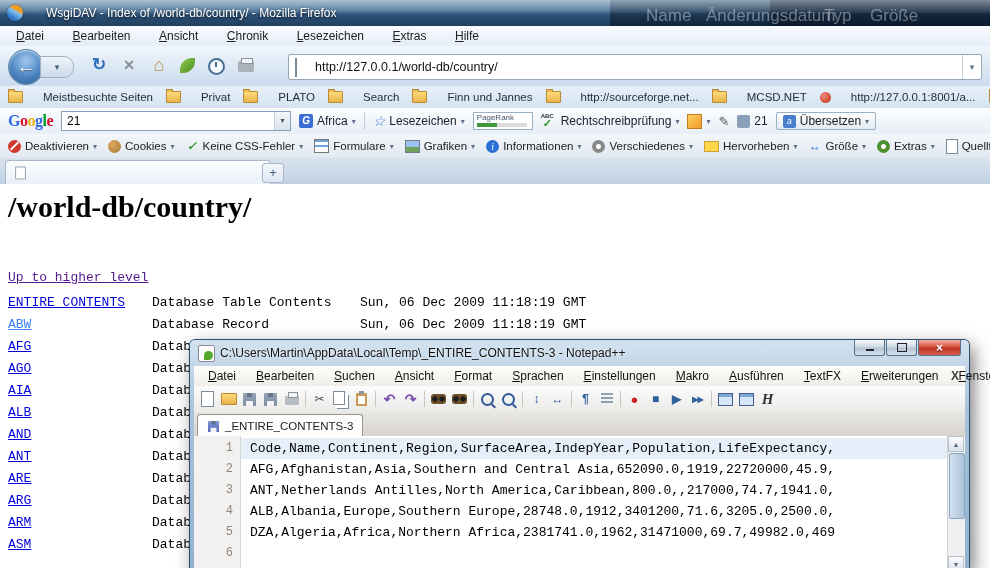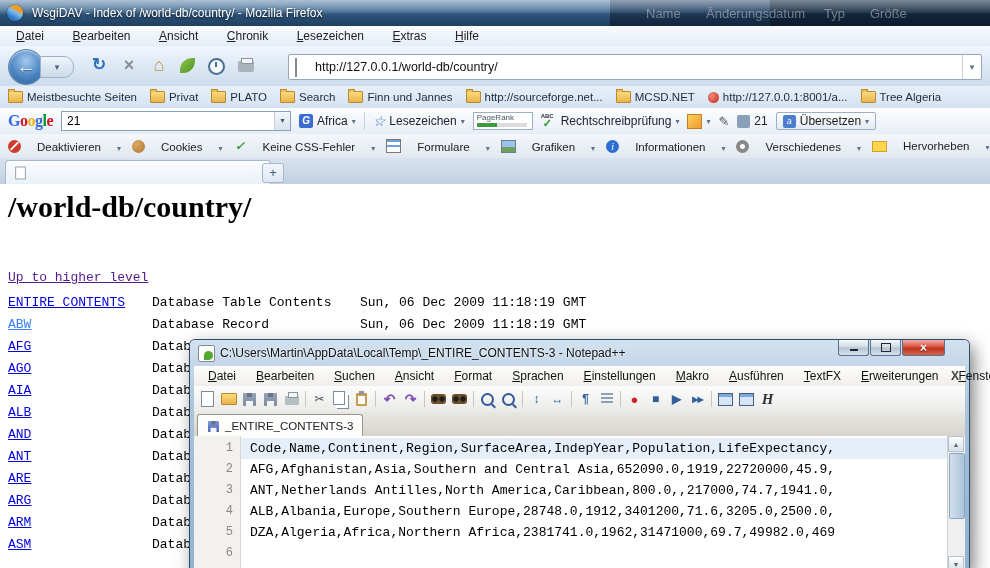--- a/index.html
+++ b/index.html
@@ -7,24 +7,24 @@
             font-family:"Liberation Sans", sans-serif; color:#1b1b1b; }
 
   
   .ff-titlebar { position:absolute; left:0; top:0; width:990px; height:26px;
     background:linear-gradient(180deg,#7d9cba 0%,#51799e 35%,#2c5178 60%,#203f5f 100%); }
   .ff-titlebar::after { content:""; position:absolute; inset:0 0 50% 0;
     background:linear-gradient(rgba(255,255,255,.35),rgba(255,255,255,.05)); }
   .tb-ghost1 { position:absolute; right:0; top:0; height:26px; width:380px;
     background:linear-gradient(180deg,rgba(18,36,60,.35),rgba(8,20,36,.6)); }
   .tb-ghost2 { position:absolute; right:0; top:0; height:26px; width:220px; background:rgba(4,12,26,.4); }
-  .ghost-col { position:absolute; top:6px; font-size:13px; color:rgba(255,255,255,.38); z-index:2; }
+  .ghost-col { position:absolute; top:6px; font-size:17px; color:rgba(255,255,255,.38); z-index:2; }
   .ff-logo { position:absolute; left:7px; top:5px; width:16px; height:16px; border-radius:50%;
     background:linear-gradient(210deg,#f59b1e 32%,#7ec0ef 45%,#2f77c6 75%); box-shadow:0 0 2px rgba(0,0,0,.6); z-index:2; }
-  .ff-title { position:absolute; left:32px; top:0; line-height:26px; font-size:12px; color:#fff;
+  .ff-title { position:absolute; left:46px; top:0; line-height:26px; font-size:12px; color:#fff;
     text-shadow:0 1px 3px rgba(0,0,0,.8); z-index:2; white-space:nowrap; }
 
   .ff-menubar { position:absolute; left:0; top:26px; width:990px; height:20px;
     background:linear-gradient(#f8fbfe,#e4edf7); border-bottom:1px solid #c3d1e0; }
   .menu-item { display:inline-block; padding:0 8px; font-size:12px; line-height:20px; color:#222;margin-left:8px; }
   .menu-item::first-letter { text-decoration:underline; }
 
   .ff-navbar { position:absolute; left:0; top:46px; width:990px; height:40px;
     background:linear-gradient(#f1f6fc,#dbe7f3 55%,#cbdcee); border-bottom:1px solid #adc0d3; }
   .back-btn { position:absolute; left:8px; top:3px; width:34px; height:34px; border-radius:50%;
@@ -48,21 +48,21 @@
   .urlbar { position:absolute; left:288px; right:8px; top:8px; height:24px; background:#fff;
     border:1px solid #97a7b8; border-radius:2px; }
   .url-fav { position:absolute; left:6px; top:4px; }
   .url-text { position:absolute; left:26px; top:0; line-height:24px; font-size:12.5px; color:#111; white-space:nowrap; }
   .url-dd { position:absolute; right:0; top:0; width:18px; height:24px; border-left:1px solid #c6d0da;
     text-align:center; font-size:9px; line-height:24px; color:#5d718a; }
 
   .ff-bookmarks { position:absolute; left:0; top:86px; width:990px; height:22px;
     background:linear-gradient(#e7f0f9,#d4e2f1); border-bottom:1px solid #b3c5d8;
     display:flex; align-items:center; padding-left:8px; gap:13px; overflow:hidden; }
-  .bm { display:flex; align-items:center; gap:4px; font-size:11.5px; color:#1c2b3a; white-space:nowrap;justify-content:flex-end; }
+  .bm { display:flex; align-items:center; gap:20px; font-size:11.5px; color:#1c2b3a; white-space:nowrap;justify-content:flex-end; }
   .folder { width:13px; height:10px; background:linear-gradient(#ffda7a,#e8b34b); border:1px solid #b68a2e;
     border-radius:1px; position:relative; flex:none; }
   .folder::before { content:""; position:absolute; top:-3px; left:-1px; width:5px; height:2px;
     background:#eebd55; border:1px solid #b68a2e; border-bottom:none; border-radius:1px 1px 0 0; }
   .globe-red { width:11px; height:11px; border-radius:50%; background:radial-gradient(circle at 35% 35%,#f08a7a,#c22914); flex:none; }
 
   .ff-googlebar { position:absolute; left:0; top:108px; width:990px; height:26px;
     background:linear-gradient(#fcfdfe,#e7eef6); border-bottom:1px solid #c0cddc;
     display:flex; align-items:center; padding-left:8px; gap:8px; overflow:hidden; }
   .glogo { font-family:"Liberation Serif", serif; font-weight:bold; font-size:16px; letter-spacing:-0.5px; white-space:nowrap; }
@@ -88,21 +88,21 @@
   .cnt-ico { width:13px; height:13px; background:#8aa0b8; border-radius:2px; flex:none; }
   .translate { display:flex; align-items:center; gap:4px; padding:1px 6px; border:1px solid #9ab0c4;
     border-radius:2px; background:linear-gradient(#fdfdfd,#e3eaf2); font-size:12px; white-space:nowrap; }
   .tr-ico { width:13px; height:13px; background:#4a7fd0; border-radius:2px; color:#fff; font-size:9px;
     text-align:center; line-height:13px; flex:none; }
   .vsep { width:1px; height:18px; background:#c4d0dd; flex:none; }
 
   .ff-webdev { position:absolute; left:0; top:134px; width:990px; height:24px;
     background:linear-gradient(#f4f7fa,#e1e8f1); border-bottom:1px solid #bccadb;
     display:flex; align-items:center; padding-left:8px; gap:11px; overflow:hidden; }
-  .wd { display:flex; align-items:flex-end; gap:16px; font-size:11.5px; color:#222; white-space:nowrap; }
+  .wd { display:flex; align-items:center; gap:4px; font-size:11.5px; color:#222; white-space:nowrap; }
   .wd-ico { width:13px; height:13px; flex:none; }
   .i-disable { border-radius:50%; background:#d03a2c; position:relative; }
   .i-disable::after { content:""; position:absolute; left:1px; top:5px; width:11px; height:2px; background:#fff; transform:rotate(-45deg); }
   .i-cookie { border-radius:50%; background:radial-gradient(circle at 35% 35%,#dca85e,#a9763a); }
   .i-check { color:#2c9a2c; font-weight:bold; font-size:12px; width:13px; text-align:center; }
   .i-form { background:#fff; border:1px solid #777; height:12px;
     background-image:linear-gradient(#6da0dd 2px,transparent 2px,transparent 5px,#6da0dd 5px,#6da0dd 7px,transparent 7px); }
   .i-image { height:11px; background:linear-gradient(#9cc3ef 55%,#6fa15b 55%); border:1px solid #6b7d8e; }
   .i-info { border-radius:50%; background:#2b6fd4; color:#fff; font-family:"Liberation Serif",serif; font-style:italic;
     font-size:10px; text-align:center; line-height:13px; }
@@ -135,21 +135,21 @@
   .lname a { color:#0000dd; text-decoration:underline; }
   .lname a.visited { color:#3b82f6; }
   .ltype { display:inline-block; width:208px; color:#000; }
   .ldate { color:#000; }
 
   
   .npp { position:absolute; left:190px; top:340px; width:779px; height:232px; z-index:10;
     border-radius:5px 5px 0 0;
     background:linear-gradient(180deg,#d3e2f0,#a9c3da 30%,#90b1ce);
     box-shadow:0 0 0 1px #2f4d6b, 4px 6px 18px rgba(0,0,0,.55); }
-  .npp-titlebar { position:absolute; left:0; top:0; right:16px; height:26px; }
+  .npp-titlebar { position:absolute; left:0; top:0; right:0; height:26px; }
   .npp-ico { position:absolute; left:8px; top:5px; width:15px; height:15px; background:#fff; border:1px solid #889;
     border-radius:2px; }
   .npp-ico::after { content:""; position:absolute; right:1px; bottom:1px; width:9px; height:9px;
     border-radius:50% 50% 50% 0; background:#55a82e; }
   .npp-title { position:absolute; left:30px; top:0; line-height:26px; font-size:12px; color:#111;
     text-shadow:0 0 3px rgba(255,255,255,.9); white-space:nowrap; }
   .npp-winbtns { position:absolute; right:8px; top:0; display:flex; }
   .wb { width:29px; height:15px; border:1px solid #51master0; border:1px solid #57708c; border-top:none;
     border-radius:0 0 3px 3px; background:linear-gradient(#f7fafc,#cdd8e2 48%,#b2c2d2 52%,#d8e3ed);
     display:flex; align-items:center; justify-content:center; margin-left:1px; }

